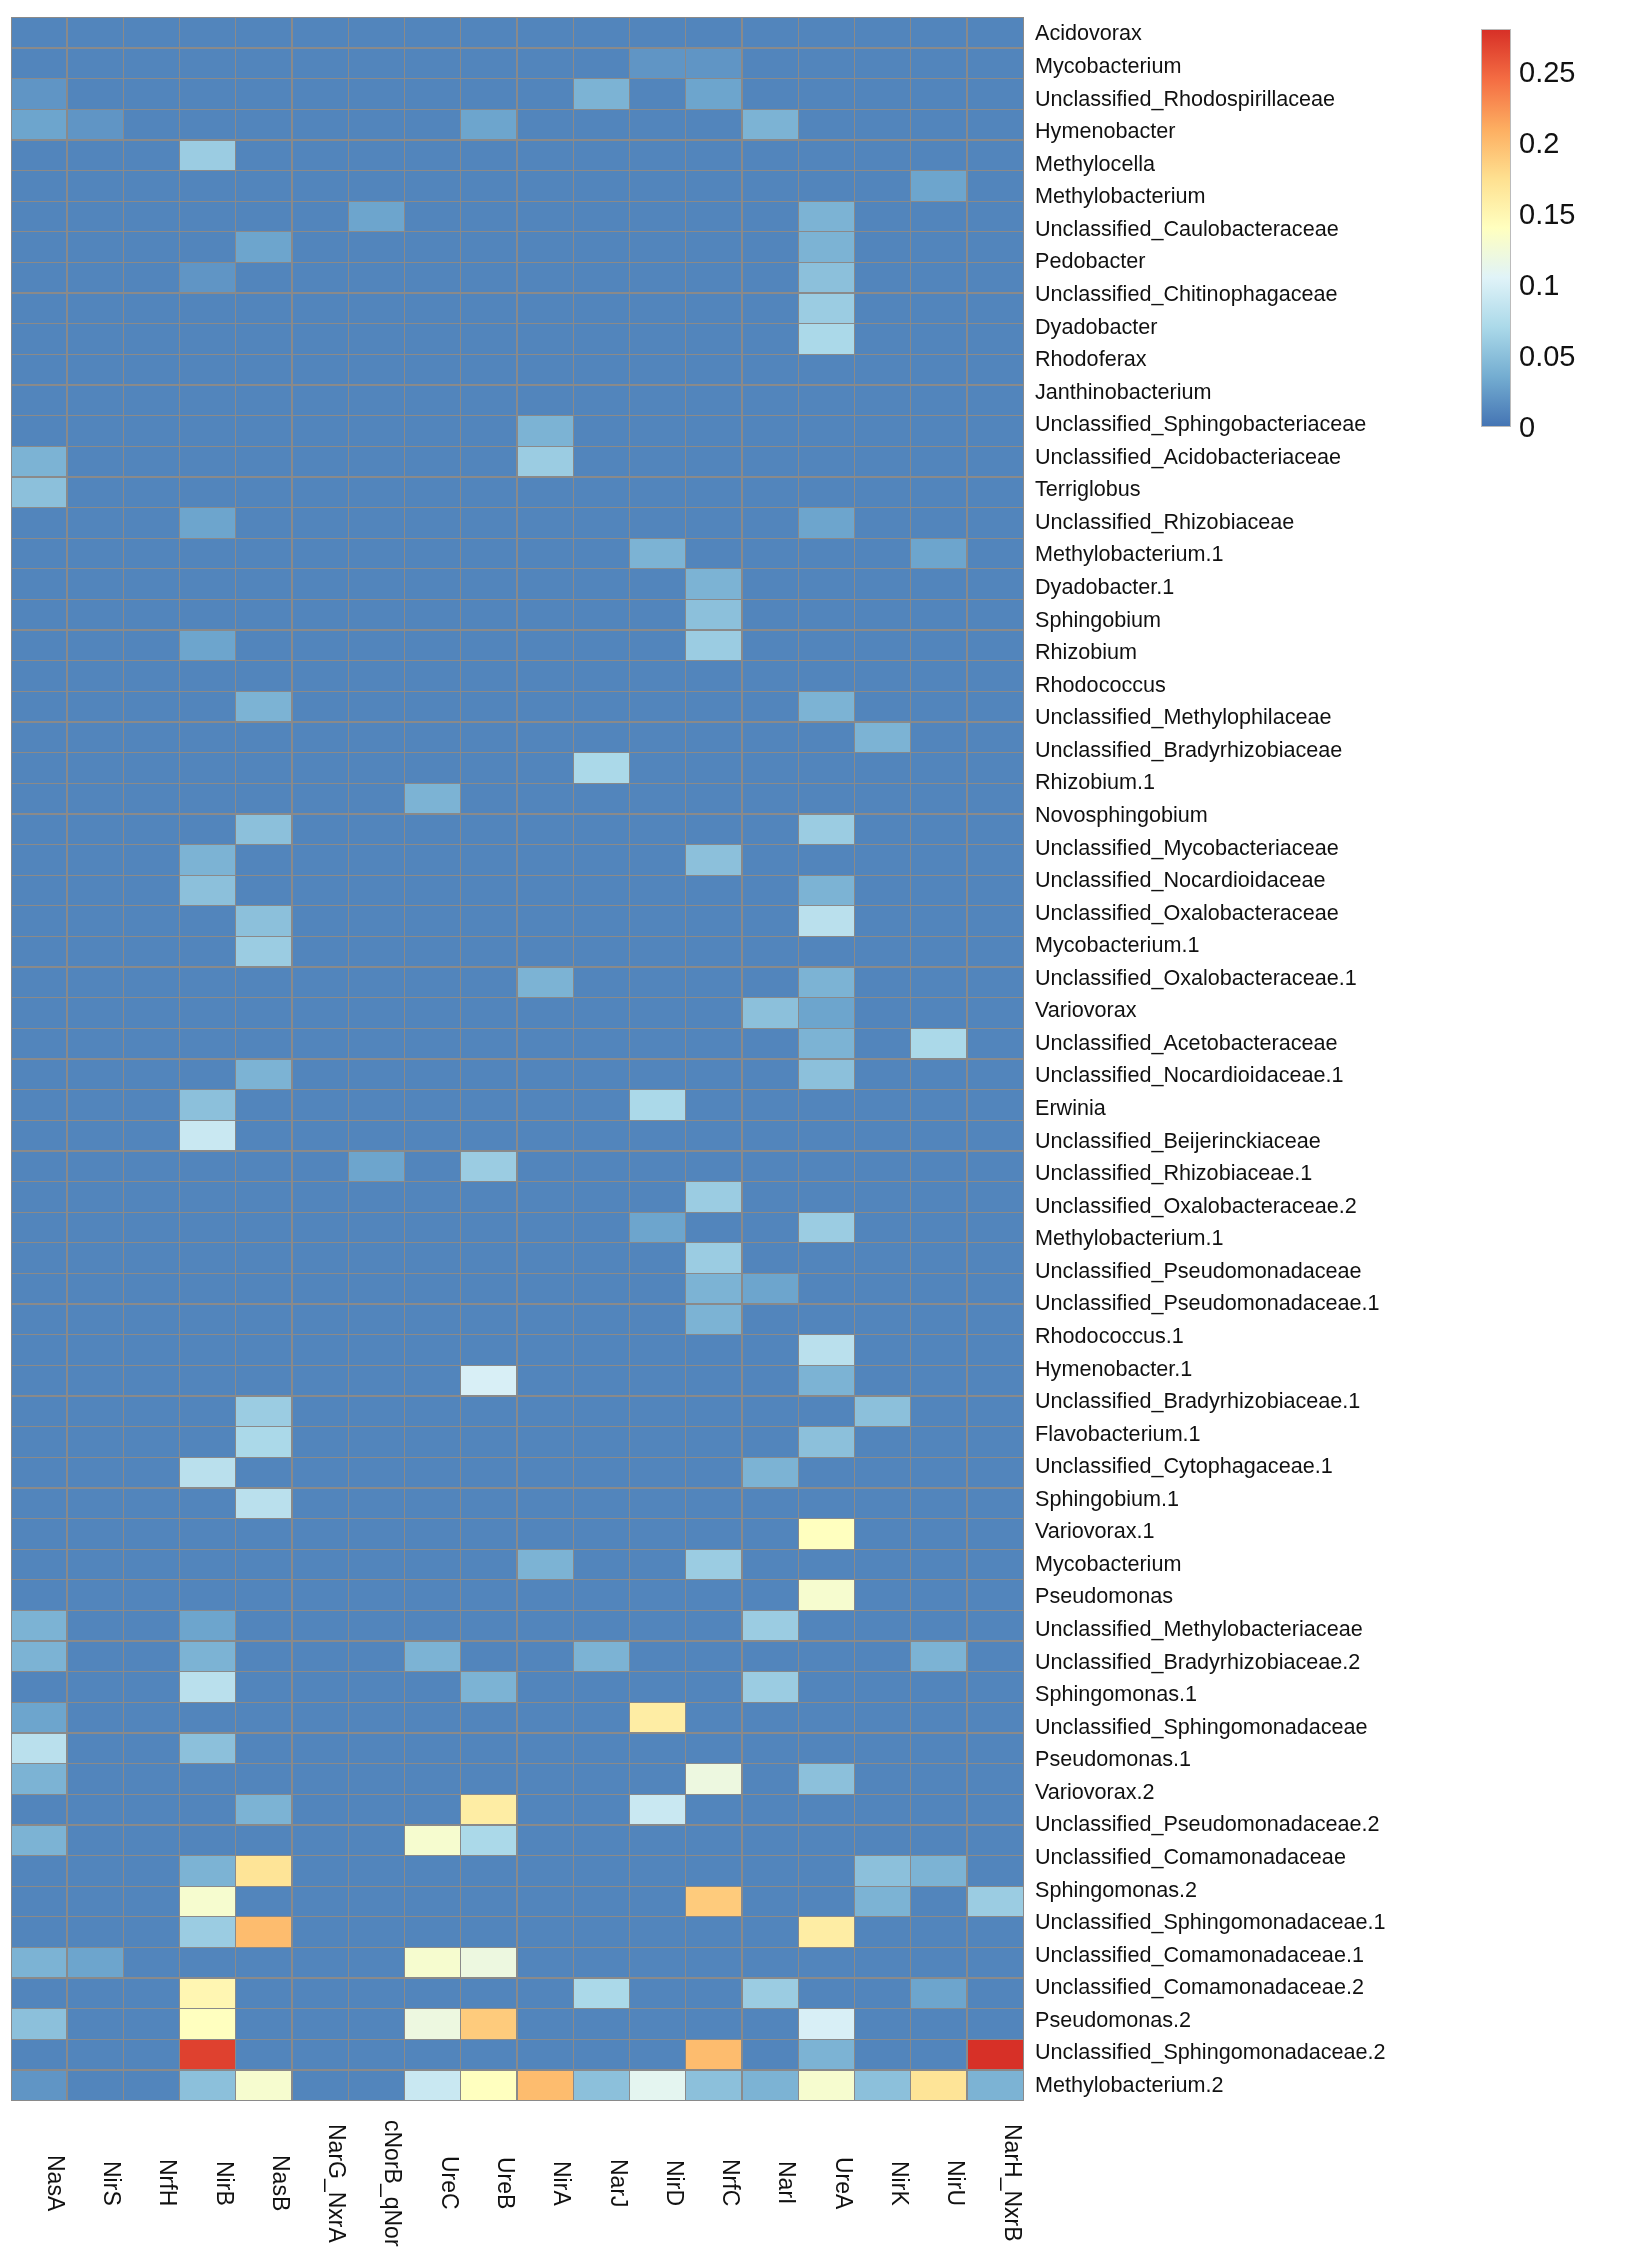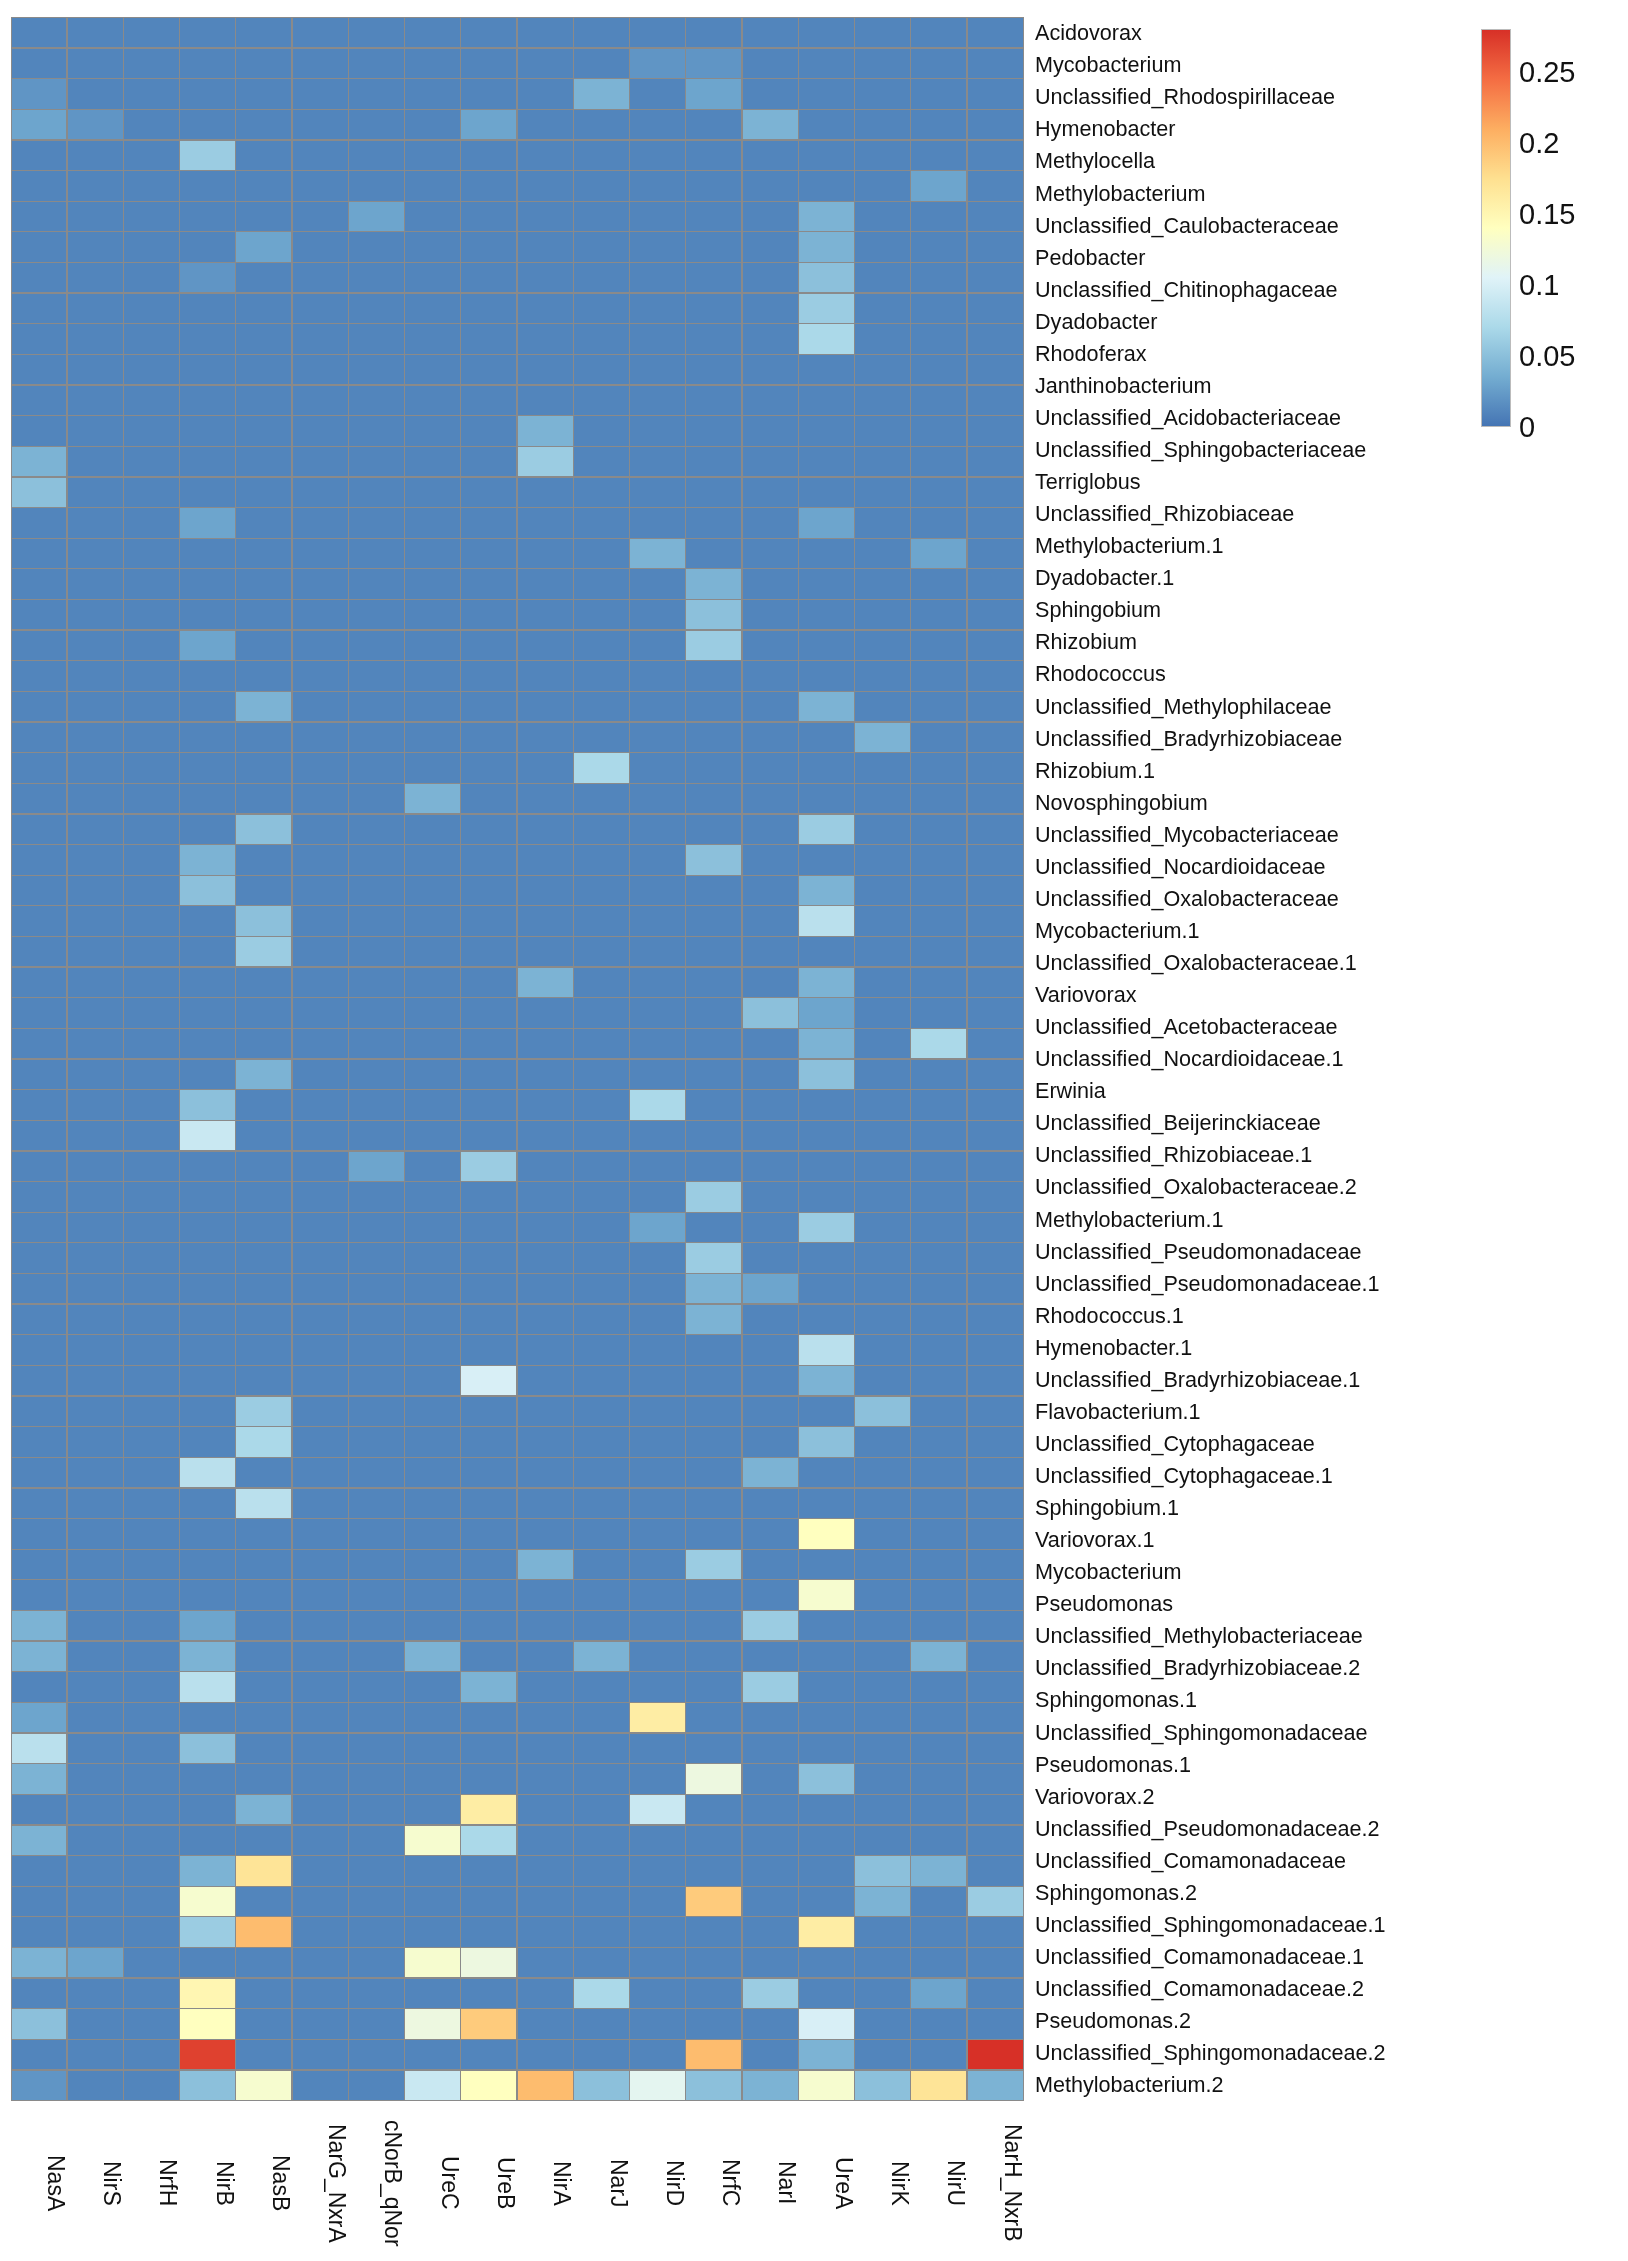--- a/index.html
+++ b/index.html
@@ -1283,22 +1283,22 @@
       <div class="row-label">Unclassified_Rhodospirillaceae</div>
       <div class="row-label">Hymenobacter</div>
       <div class="row-label">Methylocella</div>
       <div class="row-label">Methylobacterium</div>
       <div class="row-label">Unclassified_Caulobacteraceae</div>
       <div class="row-label">Pedobacter</div>
       <div class="row-label">Unclassified_Chitinophagaceae</div>
       <div class="row-label">Dyadobacter</div>
       <div class="row-label">Rhodoferax</div>
       <div class="row-label">Janthinobacterium</div>
+      <div class="row-label">Unclassified_Sphingobacteriaceae</div>
       <div class="row-label">Unclassified_Acidobacteriaceae</div>
-      <div class="row-label">Unclassified_Sphingobacteriaceae</div>
       <div class="row-label">Terriglobus</div>
       <div class="row-label">Unclassified_Rhizobiaceae</div>
       <div class="row-label">Methylobacterium.1</div>
       <div class="row-label">Dyadobacter.1</div>
       <div class="row-label">Sphingobium</div>
       <div class="row-label">Rhizobium</div>
       <div class="row-label">Rhodococcus</div>
       <div class="row-label">Unclassified_Methylophilaceae</div>
       <div class="row-label">Unclassified_Bradyrhizobiaceae</div>
       <div class="row-label">Rhizobium.1</div>
@@ -1315,21 +1315,20 @@
       <div class="row-label">Unclassified_Beijerinckiaceae</div>
       <div class="row-label">Unclassified_Rhizobiaceae.1</div>
       <div class="row-label">Unclassified_Oxalobacteraceae.2</div>
       <div class="row-label">Methylobacterium.1</div>
       <div class="row-label">Unclassified_Pseudomonadaceae</div>
       <div class="row-label">Unclassified_Pseudomonadaceae.1</div>
       <div class="row-label">Rhodococcus.1</div>
       <div class="row-label">Hymenobacter.1</div>
       <div class="row-label">Unclassified_Bradyrhizobiaceae.1</div>
       <div class="row-label">Flavobacterium.1</div>
-      <div class="row-label">Unclassified_Cytophagaceae</div>
       <div class="row-label">Unclassified_Cytophagaceae.1</div>
       <div class="row-label">Sphingobium.1</div>
       <div class="row-label">Variovorax.1</div>
       <div class="row-label">Mycobacterium</div>
       <div class="row-label">Pseudomonas</div>
       <div class="row-label">Unclassified_Methylobacteriaceae</div>
       <div class="row-label">Unclassified_Bradyrhizobiaceae.2</div>
       <div class="row-label">Sphingomonas.1</div>
       <div class="row-label">Unclassified_Sphingomonadaceae</div>
       <div class="row-label">Pseudomonas.1</div>

